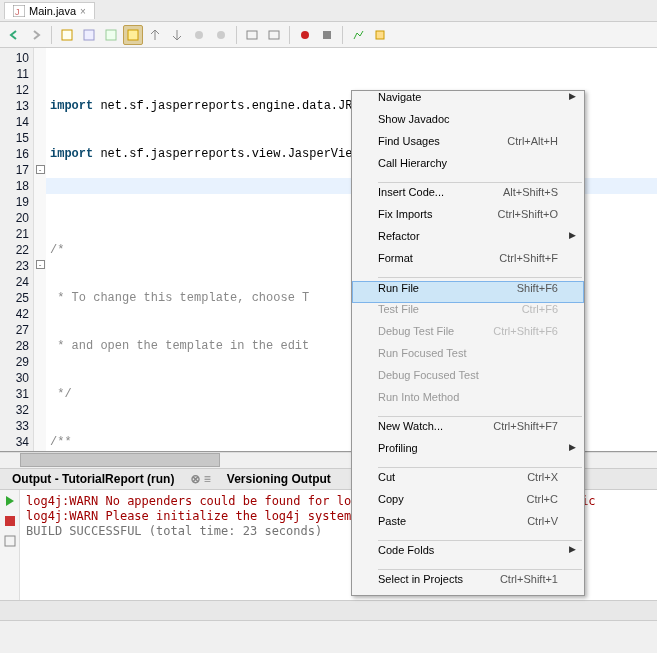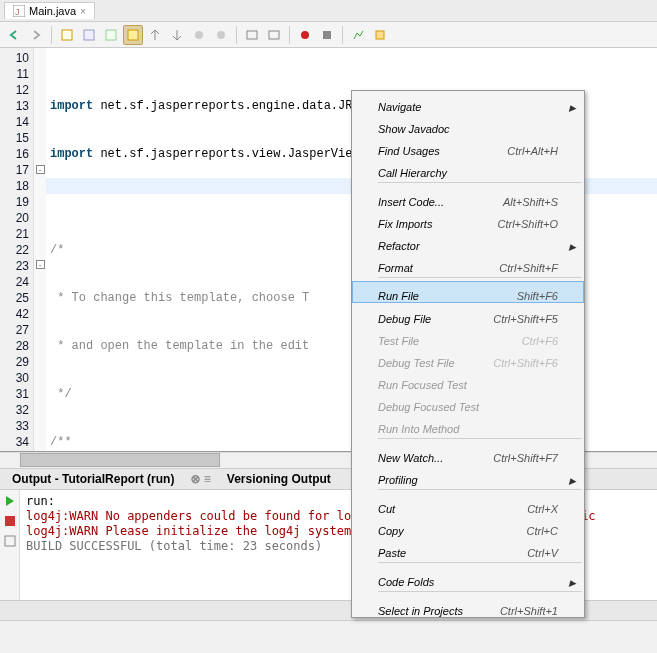--- a/index.html
+++ b/index.html
@@ -30,21 +30,21 @@
 .out-icon { width: 14px; height: 14px; }
 .output-text { font-family: Consolas, monospace; font-size: 12px; padding: 4px 6px; line-height: 15px; }
 .out-normal { color: #000; }
 .out-warn { color: #a00000; }
 .out-success { color: #737373; }
 .bottom-bar { height: 20px; background: #e8e8e8; border-top: 1px solid #ccc; }
 .footer-bar { height: 22px; background: #f0f0f0; border-top: 1px solid #ccc; }
 
 
 .context-menu { position: absolute; top: 90px; left: 351px; width: 234px; background: #f4f4f4; border: 1px solid #979797; box-shadow: 2px 2px 4px rgba(0,0,0,0.3); font-size: 11px; z-index: 100; }
-.cm-item { display: flex; align-items: flex-end; height: 22px; padding: 0 26px 0 26px; position: relative; font-style: italic; }
+.cm-item { display: flex; align-items: flex-start; height: 22px; padding: 0 26px 0 26px; position: relative; }
 .cm-item.hover { background: #cde6f7; border: 1px solid #7eb4ea; height: 22px; padding: 0 25px 0 25px; }
 .cm-label { flex: 1; }
 .cm-shortcut { color: #555; }
 .cm-item.disabled { color: #999; }
 .cm-item.disabled .cm-shortcut { color: #bbb; }
 .cm-arrow { position: absolute; right: 8px; color: #333; font-size: 9px; }
 .cm-sep { height: 1px; background: #d0d0d0; margin: 3px 2px 3px 26px; }
 .scrollbar-h { height: 16px; background: #f0f0f0; border-top: 1px solid #ddd; display:flex; }
 .scroll-thumb-h { background: #c8c8c8; height: 14px; width: 200px; margin-left: 20px; border:1px solid #aaa; }
 </style>
@@ -239,21 +239,20 @@
         <path d="M3 2 L11 7 L3 12 Z" fill="#3a3"></path>
       </svg>
     <svg class="out-icon">
         <rect x="2" y="2" width="10" height="10" fill="#c33"></rect>
       </svg>
     <svg class="out-icon">
         <rect x="2" y="2" width="10" height="10" fill="none" stroke="#888"></rect>
       </svg>
   </div>
   <div class="output-text">
-    <div class="out-normal">run:</div>
     <div class="out-warn"><span>log4j:WARN No appenders could be found for lo</span><span style="display:inline-block;width:165px"></span><span>ns.Extensic</span></div>
     <div class="out-warn">log4j:WARN Please initialize the log4j system</div>
     <div class="out-success">BUILD SUCCESSFUL (total time: 23 seconds)</div>
   </div>
 </div>
 
 <div class="bottom-bar"></div>
 <div class="footer-bar"></div>
 
 <div class="context-menu">
@@ -286,24 +285,20 @@
     </div>
   <div class="cm-item">
       <span class="cm-label">Format</span>
       <span class="cm-shortcut">Ctrl+Shift+F</span>
     </div>
   <div class="cm-sep"></div>
   <div class="cm-item hover">
       <span class="cm-label">Run File</span>
       <span class="cm-shortcut">Shift+F6</span>
     </div>
-  <div class="cm-item">
-      <span class="cm-label">Debug File</span>
-      <span class="cm-shortcut">Ctrl+Shift+F5</span>
-    </div>
   <div class="cm-item disabled">
       <span class="cm-label">Test File</span>
       <span class="cm-shortcut">Ctrl+F6</span>
     </div>
   <div class="cm-item disabled">
       <span class="cm-label">Debug Test File</span>
       <span class="cm-shortcut">Ctrl+Shift+F6</span>
     </div>
   <div class="cm-item disabled">
       <span class="cm-label">Run Focused Test</span>

